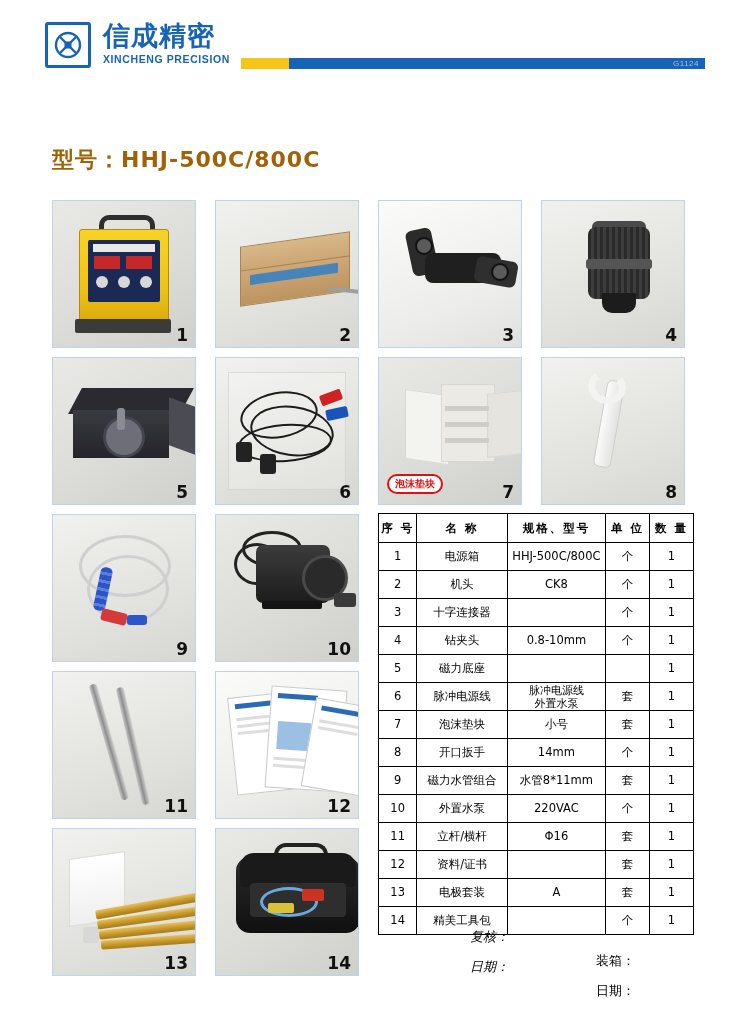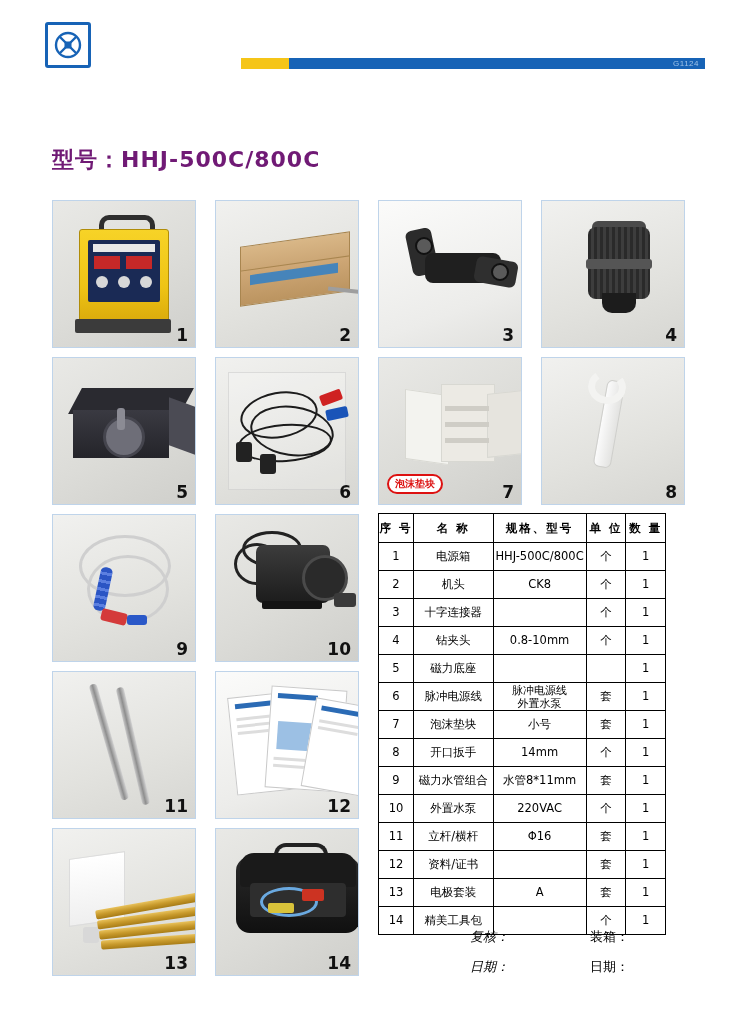--- a/index.html
+++ b/index.html
@@ -108,21 +108,21 @@
     color: #000;
   }
   .model-line {
     position: absolute;
     left: 52px;
     top: 145px;
     font-family: "DejaVu Sans", sans-serif;
     font-size: 22px;
     font-weight: bold;
     letter-spacing: 1px;
-    color: #701a75;
+    color: #a16207;
   }
 
   
   .cell {
     position: absolute;
     border: 1px solid #bfd4ea;
     box-sizing: border-box;
     background: #f6f6f4;
     overflow: hidden;
   }
@@ -429,21 +429,21 @@
   .case-handle {
     position: absolute; left: 58px; top: 14px; width: 46px; height: 16px;
     border: 4px solid #222; border-bottom: none; border-radius: 12px 12px 0 0;
   }
 
   
   .tbl {
     position: absolute;
     left: 378px;
     top: 513px;
-    width: 288px;
+    width: 316px;
     border-collapse: collapse;
     font-family: "DejaVu Sans", sans-serif;
     font-size: 11.5px;
     color: #000;
   }
   .tbl th, .tbl td {
     border: 1px solid #000;
     text-align: center;
     vertical-align: middle;
     padding: 0;
@@ -467,34 +467,38 @@
     position: absolute;
     left: 470px;
     top: 928px;
     width: 240px;
     font-family: "DejaVu Sans", sans-serif;
     font-size: 13px;
     color: #000;
   }
   .footer .row { position: relative; height: 30px; }
   .footer .l { position: absolute; left: 0; font-style: italic; }
-  .footer .r { position: absolute; left: 120px; }
+  .footer .r { position: absolute; left: 126px; margin-top: 24px; }
 </style>
 </head>
 <body>
 
 <div id="page">
 
   <div class="header">
     <div class="logo-mark">
       <svg width="30" height="30" viewBox="0 0 30 30">
         <circle cx="15" cy="15" r="12" fill="none" stroke="#1763b6" stroke-width="2.4"></circle>
         <path d="M7 7 L23 23 M23 7 L7 23" stroke="#1763b6" stroke-width="2.4" fill="none"></path>
         <rect x="11.5" y="11.5" width="7" height="7" fill="#1763b6"></rect>
       </svg>
+    </div>
+    <div class="logo-text">
+      <div class="logo-cn">信成精密</div>
+      <div class="logo-en">XINCHENG PRECISION</div>
     </div>
     <div class="header-bar">
       <div class="bar-yellow"></div>
       <div class="bar-blue"></div>
       <div class="bar-code">G1124</div>
     </div>
   </div>
 
   <div class="model-line">型号：HHJ-500C/800C</div>
 

